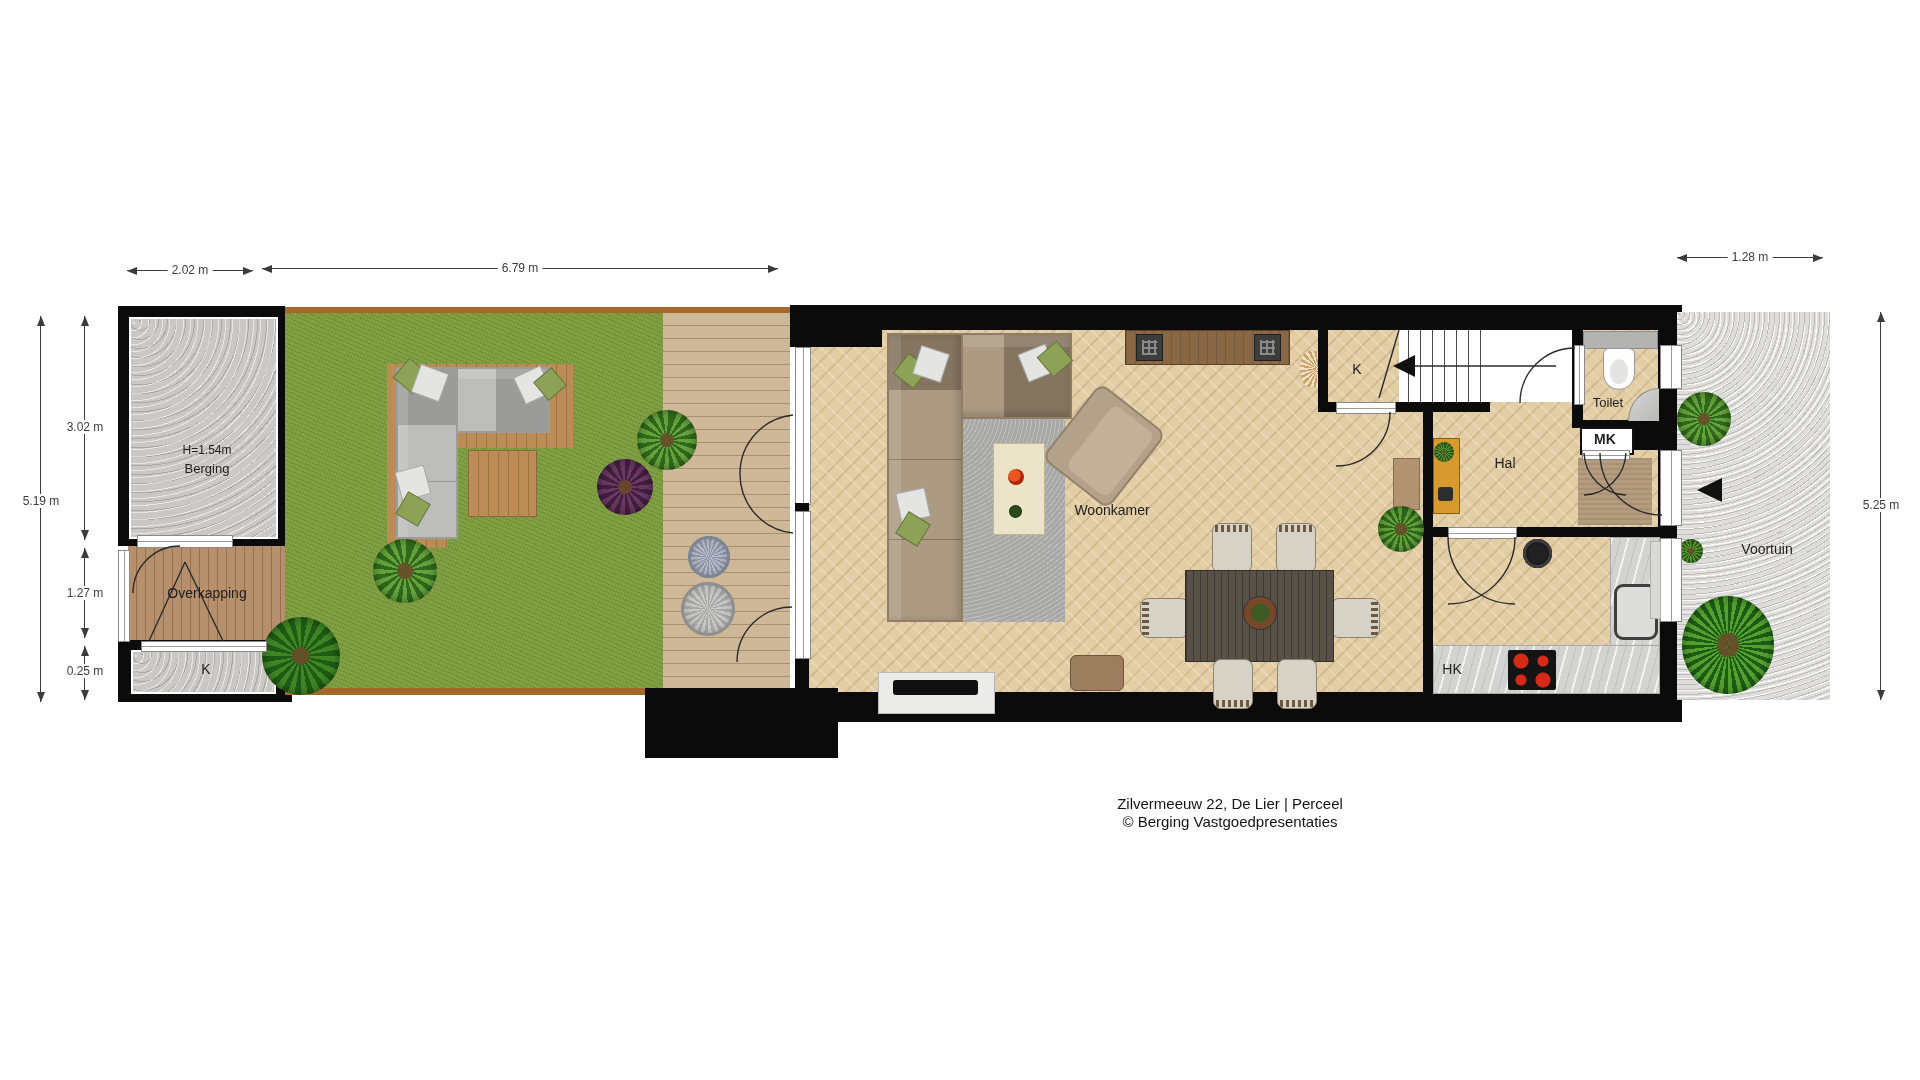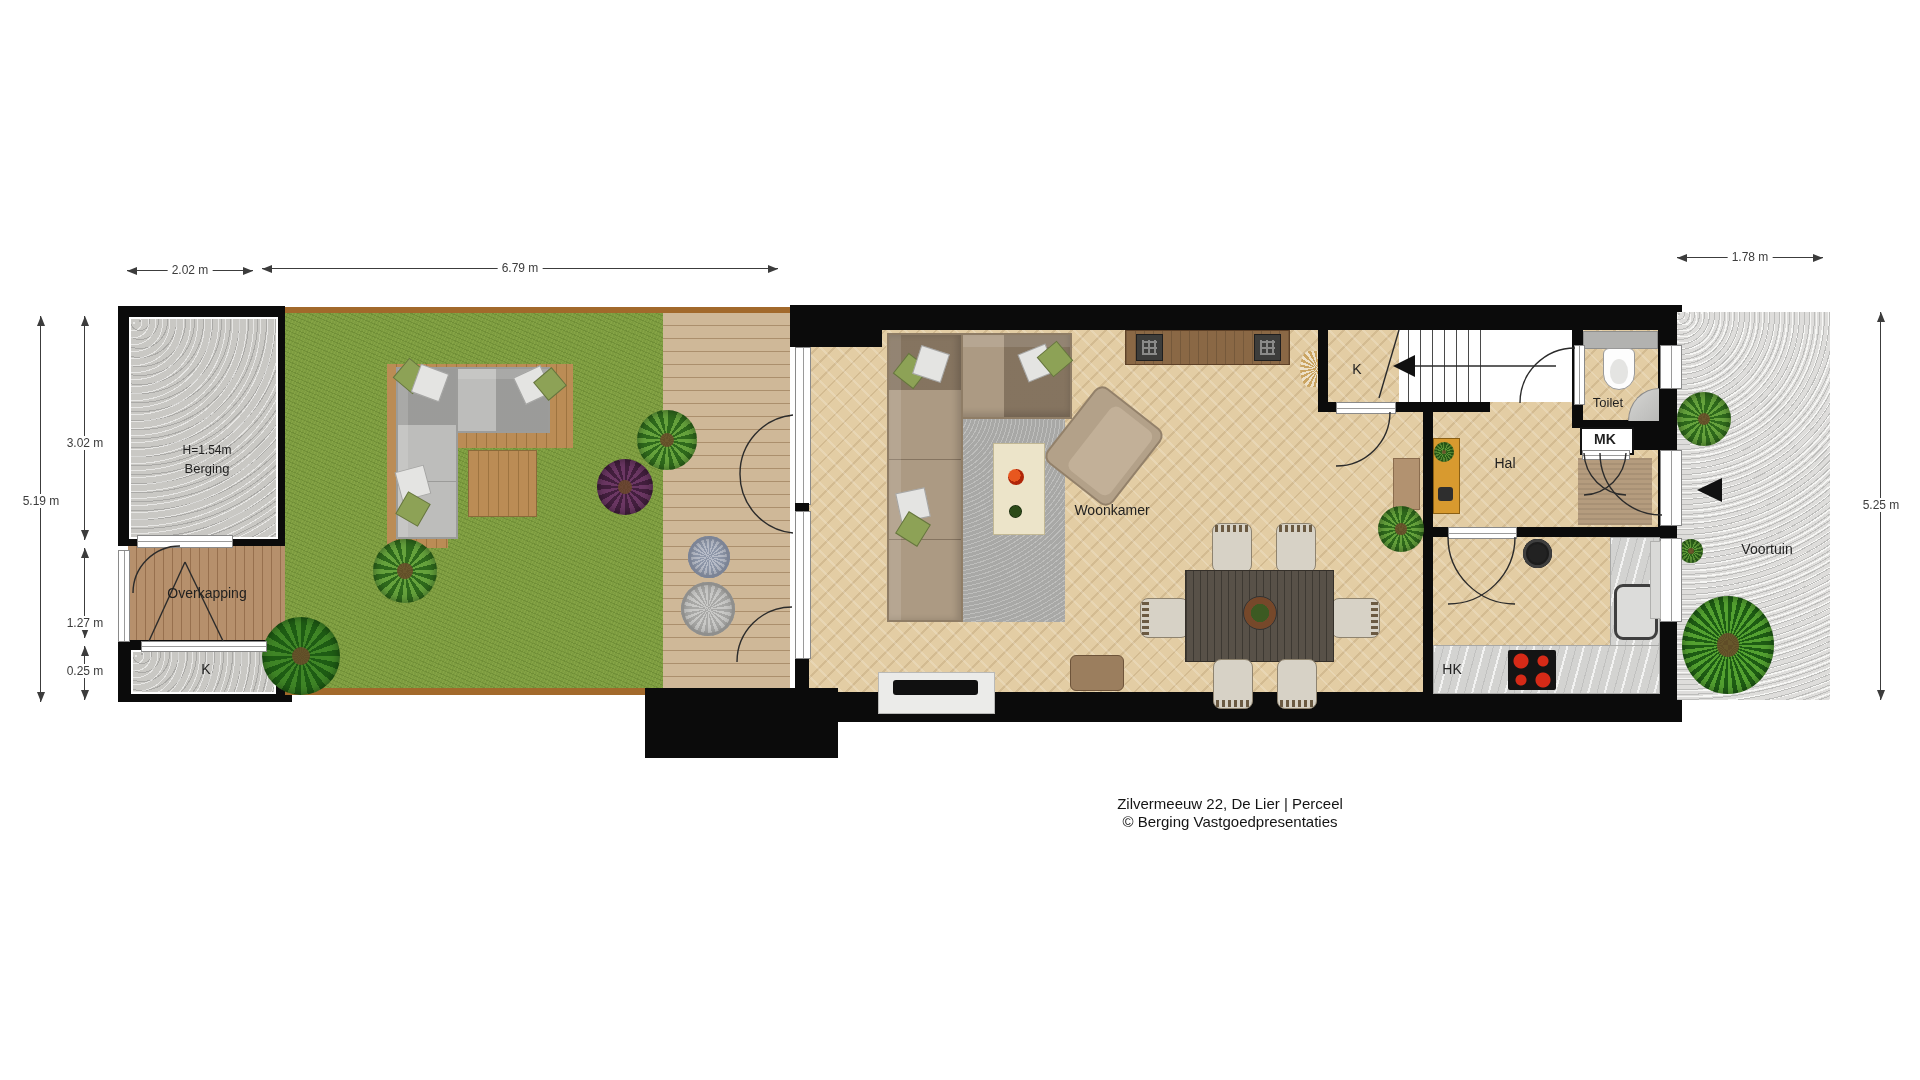--- a/index.html
+++ b/index.html
@@ -238,27 +238,27 @@
   <div class="lbl" style="left:1605px;top:439px;font-weight:bold;">MK</div>
   <div class="lbl" style="left:1505px;top:463px;text-align:center;">Hal</div>
   <div class="lbl" style="left:1452px;top:669px;">HK</div>
   <div class="lbl" style="left:1767px;top:549px;">Voortuin</div>
 
   <div class="dim-line-h" style="left:127px;top:270px;width:126px;"></div>
   <div class="dim-label" style="left:190px;top:270px;">2.02 m</div>
   <div class="dim-line-h" style="left:262px;top:268px;width:516px;"></div>
   <div class="dim-label" style="left:520px;top:268px;">6.79 m</div>
   <div class="dim-line-h" style="left:1677px;top:257px;width:146px;"></div>
-  <div class="dim-label" style="left:1750px;top:257px;">1.78 m</div>
+  <div class="dim-label" style="left:1750px;top:257px;">1.28 m</div>
   <div class="dim-line-v" style="left:40px;top:316px;height:386px;"></div>
   <div class="dim-label" style="left:41px;top:501px;">5.19 m</div>
   <div class="dim-line-v" style="left:84px;top:316px;height:224px;"></div>
-  <div class="dim-label" style="left:85px;top:443px;text-align:right;">3.02 m</div>
+  <div class="dim-label" style="left:85px;top:427px;text-align:right;">3.02 m</div>
   <div class="dim-line-v" style="left:84px;top:548px;height:90px;"></div>
-  <div class="dim-label" style="left:85px;top:593px;margin-top:30px;">1.27 m</div>
+  <div class="dim-label" style="left:85px;top:593px;">1.27 m</div>
   <div class="dim-line-v" style="left:84px;top:646px;height:54px;"></div>
   <div class="dim-label" style="left:85px;top:671px;">0.25 m</div>
   <div class="dim-line-v" style="left:1880px;top:312px;height:388px;"></div>
   <div class="dim-label" style="left:1881px;top:505px;">5.25 m</div>
 
   <div class="caption" style="left:1230px;top:803px;">Zilvermeeuw 22, De Lier | Perceel</div>
   <div class="caption" style="left:1230px;top:821px;">© Berging Vastgoedpresentaties</div>
 
 </div>
 

